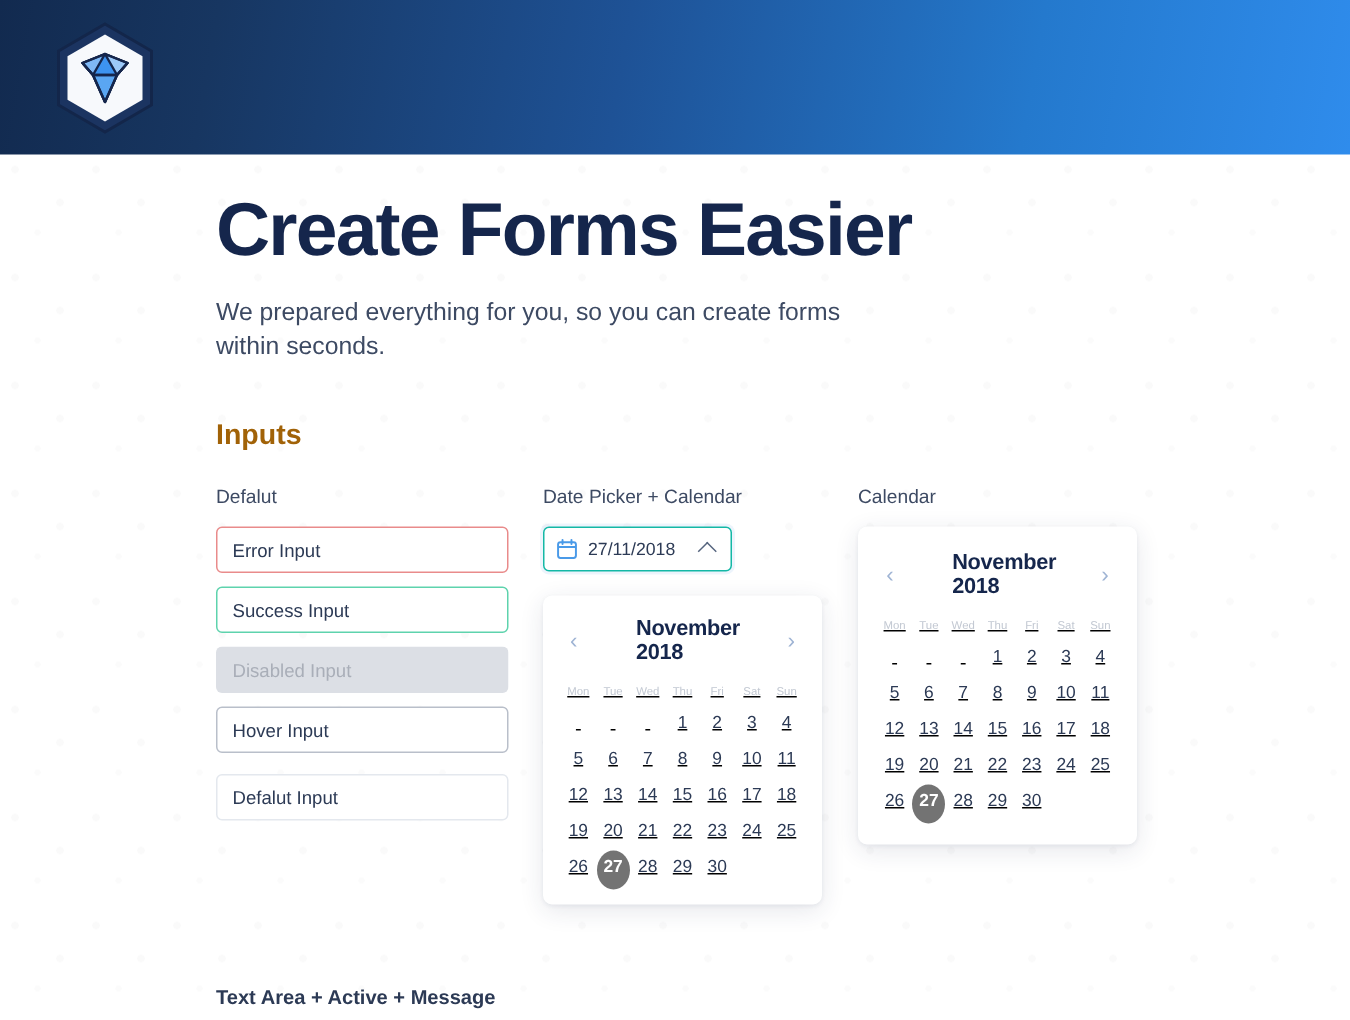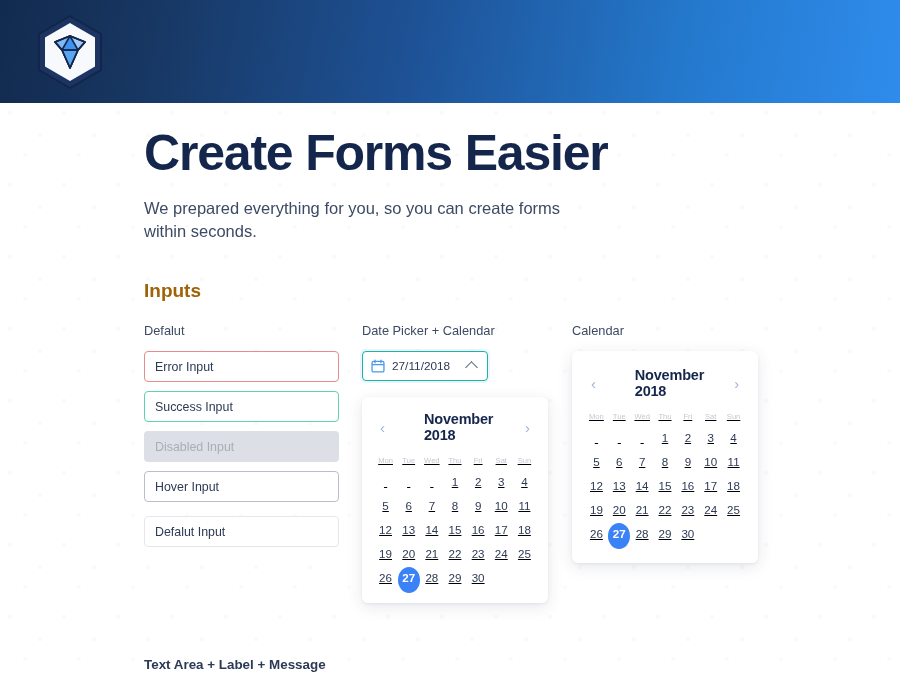--- a/index.html
+++ b/index.html
@@ -188,21 +188,21 @@
   }
   .day.empty { color: transparent; }
   .day.sel {
     position: relative;
   }
   .day.sel span {
     display: inline-block;
     width: 22px; height: 26px;
     line-height: 22px;
     border-radius: 50%;
-    background: #3b82f6;
+    background: #737373;
     color: #fff;
     font-weight: bold;
   }
 
   
   .ta-section { margin-top: 54px; }
   .ta-heading {
     font-size: 13.4px;
     font-weight: bold;
     color: #2c3a55;
@@ -373,17 +373,17 @@
             <div class="day">28</div>
             <div class="day">29</div>
             <div class="day">30</div>
           </div>
       </div>
     </div>
 
   </div>
 
   <div class="ta-section">
-    <div class="ta-heading">Text Area + Label + Message</div>
+    <div class="ta-heading">Text Area + Active + Message</div>
 
   </div>
 
 </div>
 
 </body></html>

